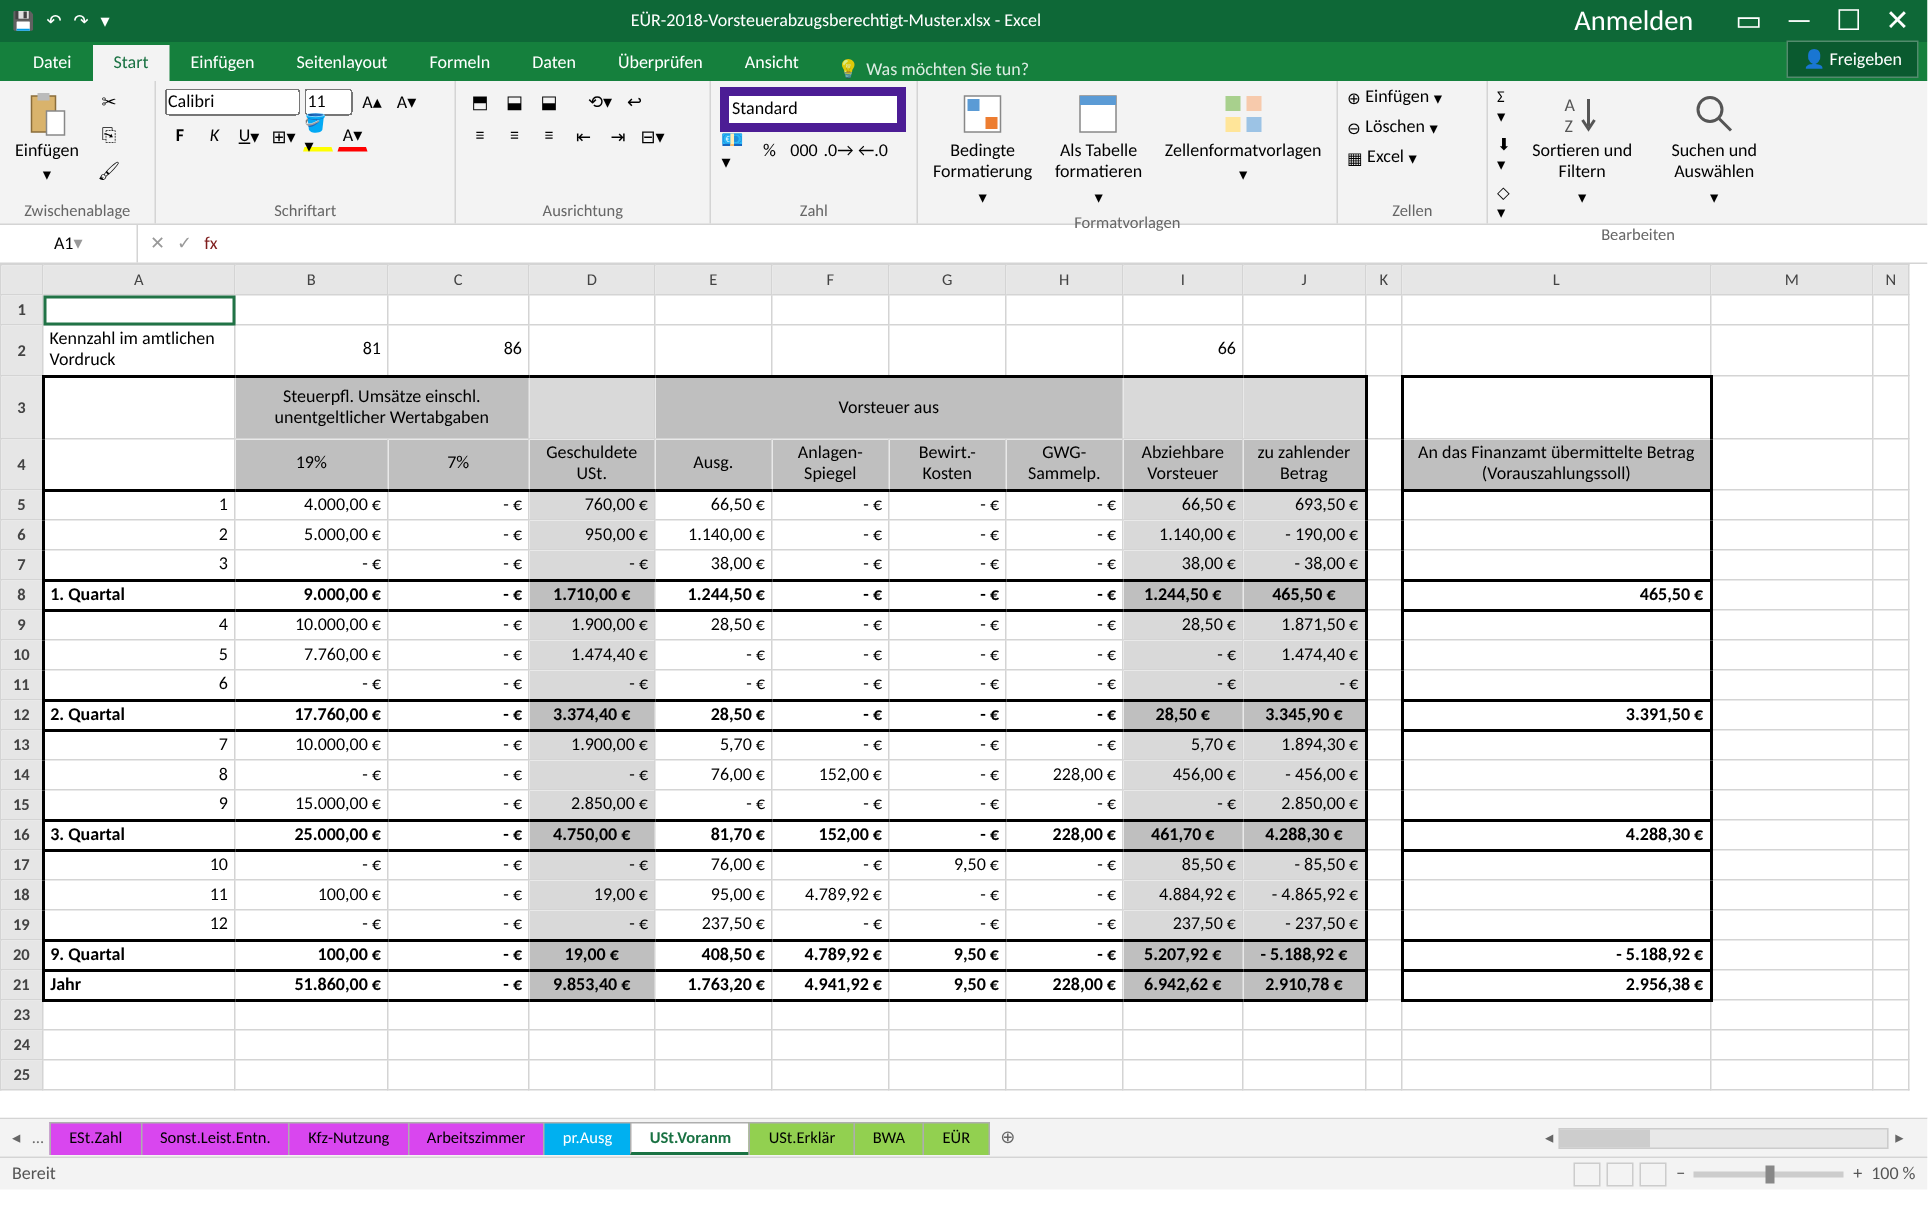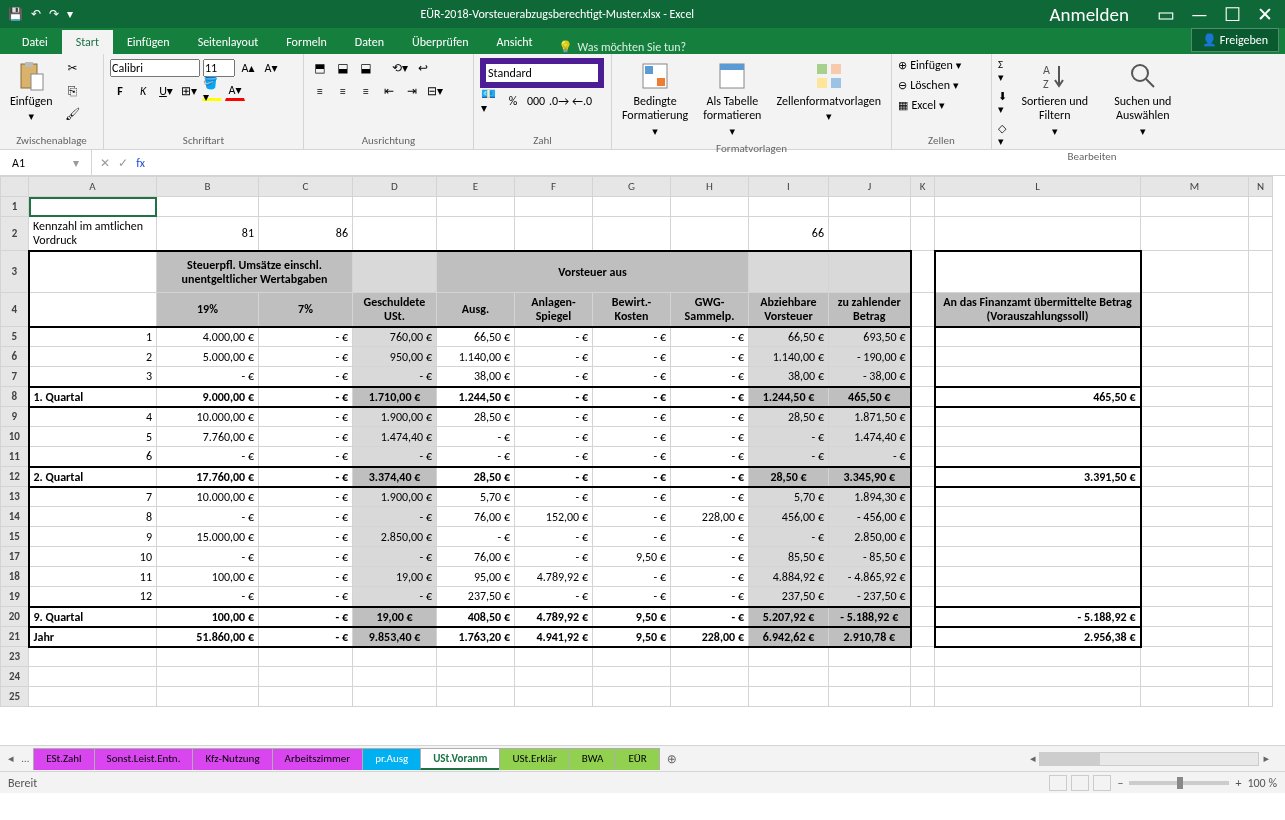--- a/index.html
+++ b/index.html
@@ -23,32 +23,32 @@
 .bigbtn{display:flex;flex-direction:column;align-items:center;gap:2px;padding:2px 4px;cursor:pointer;font-size:11px;text-align:center;line-height:1.2}
 .ico-lg{width:32px;height:32px}
 .col{display:flex;flex-direction:column;gap:3px}
 .row{display:flex;gap:3px;align-items:center}
 .fontname{width:90px}
 .fontsize{width:32px}
 .iconbtn{width:20px;height:20px;border:1px solid transparent;display:inline-flex;align-items:center;justify-content:center;cursor:pointer;font-size:12px}
 .fmtcombo{width:124px;border:6px solid #4c1d95;background:#fff;padding:2px}
 .cellmenu{font-size:11px;cursor:pointer;display:flex;align-items:center;gap:3px}
 .namebox-bar{height:26px;border-bottom:1px solid #d4d4d4;display:flex;align-items:center;background:#fff}
-.namebox{width:92px;border-right:1px solid #d4d4d4;padding:3px 12px;height:100%;display:flex;align-items:center;justify-content:space-between}
+.namebox{width:92px;border-right:1px solid #d4d4d4;padding:3px 0;height:100%;display:flex;align-items:center;justify-content:center}
 .fxbar{display:flex;align-items:center;gap:8px;padding:0 8px;color:#999}
-.fxbar .fx{color:#1d4ed8}
+.fxbar .fx{color:#7f1d1d}
 .grid-area{position:relative;height:569px;overflow:hidden;background:#fff}
 table.sheet{border-collapse:collapse;table-layout:fixed}
 .sheet th,.sheet td{border:1px solid #d4d4d4;height:20px;padding:0 4px;font-size:12px;white-space:nowrap;overflow:hidden}
 .sheet thead th{background:#e6e6e6;font-weight:normal;text-align:center;font-size:11px;color:#444;height:20px}
 .sheet .rh{background:#e6e6e6;text-align:center;font-size:11px;color:#444;width:28px;min-width:28px}
 .sheet .corner{background:#e6e6e6;width:28px}
 .colA{width:128px}.colB{width:102px}.colC{width:94px}.colD{width:84px}.colE{width:78px}.colF{width:78px}.colG{width:78px}.colH{width:78px}.colI{width:80px}.colJ{width:82px}.colK{width:24px}.colL{width:206px}.colM{width:108px}.colN{width:24px}
 .num{text-align:right}
-.hdrcell{background:#bfbfbf;text-align:center;font-weight:bold}
+.hdrcell{background:#bfbfbf;text-align:center;font-weight:normal}
 .grey{background:#d9d9d9}
 .boldrow td{font-weight:bold}
 .dataleft{text-align:left}
 .thick-t{border-top:2px solid #000!important}
 .thick-b{border-bottom:2px solid #000!important}
 .thick-l{border-left:2px solid #000!important}
 .thick-r{border-right:2px solid #000!important}
 .sel{outline:2px solid #217346;outline-offset:-2px}
 .sheettabs{height:26px;background:#f3f3f3;border-top:1px solid #d4d4d4;display:flex;align-items:center;padding:0 4px;gap:0}
 .navbtn{padding:0 4px;color:#666;cursor:pointer;font-size:11px}
@@ -530,20 +530,37 @@
 <td class="num">-   €</td>
 <td class="num">-   €</td>
 <td class="num">-   €</td>
 <td class="num grey">-   €</td>
 <td class="num grey thick-r">2.850,00 €</td>
 <td></td>
 <td class="num thick-l thick-r"></td>
 <td></td>
           <td></td>
         </tr>
+        <tr class="boldrow">
+          <th class="rh">16</th>
+<td class="dataleft thick-l thick-t thick-b">3. Quartal</td>
+<td class="num thick-t thick-b">25.000,00 €</td>
+<td class="num thick-t thick-b">-   €</td>
+<td class="num hdrcell thick-t thick-b">4.750,00 €</td>
+<td class="num thick-t thick-b">81,70 €</td>
+<td class="num thick-t thick-b">152,00 €</td>
+<td class="num thick-t thick-b">-   €</td>
+<td class="num thick-t thick-b">228,00 €</td>
+<td class="num hdrcell thick-t thick-b">461,70 €</td>
+<td class="num hdrcell thick-r thick-t thick-b">4.288,30 €</td>
+<td></td>
+<td class="num thick-l thick-r thick-t thick-b">4.288,30 €</td>
+<td></td>
+          <td></td>
+        </tr>
         <tr>
           <th class="rh">17</th>
 <td class="num thick-l">10</td>
 <td class="num">-   €</td>
 <td class="num">-   €</td>
 <td class="num grey">-   €</td>
 <td class="num">76,00 €</td>
 <td class="num">-   €</td>
 <td class="num">9,50 €</td>
 <td class="num">-   €</td>

